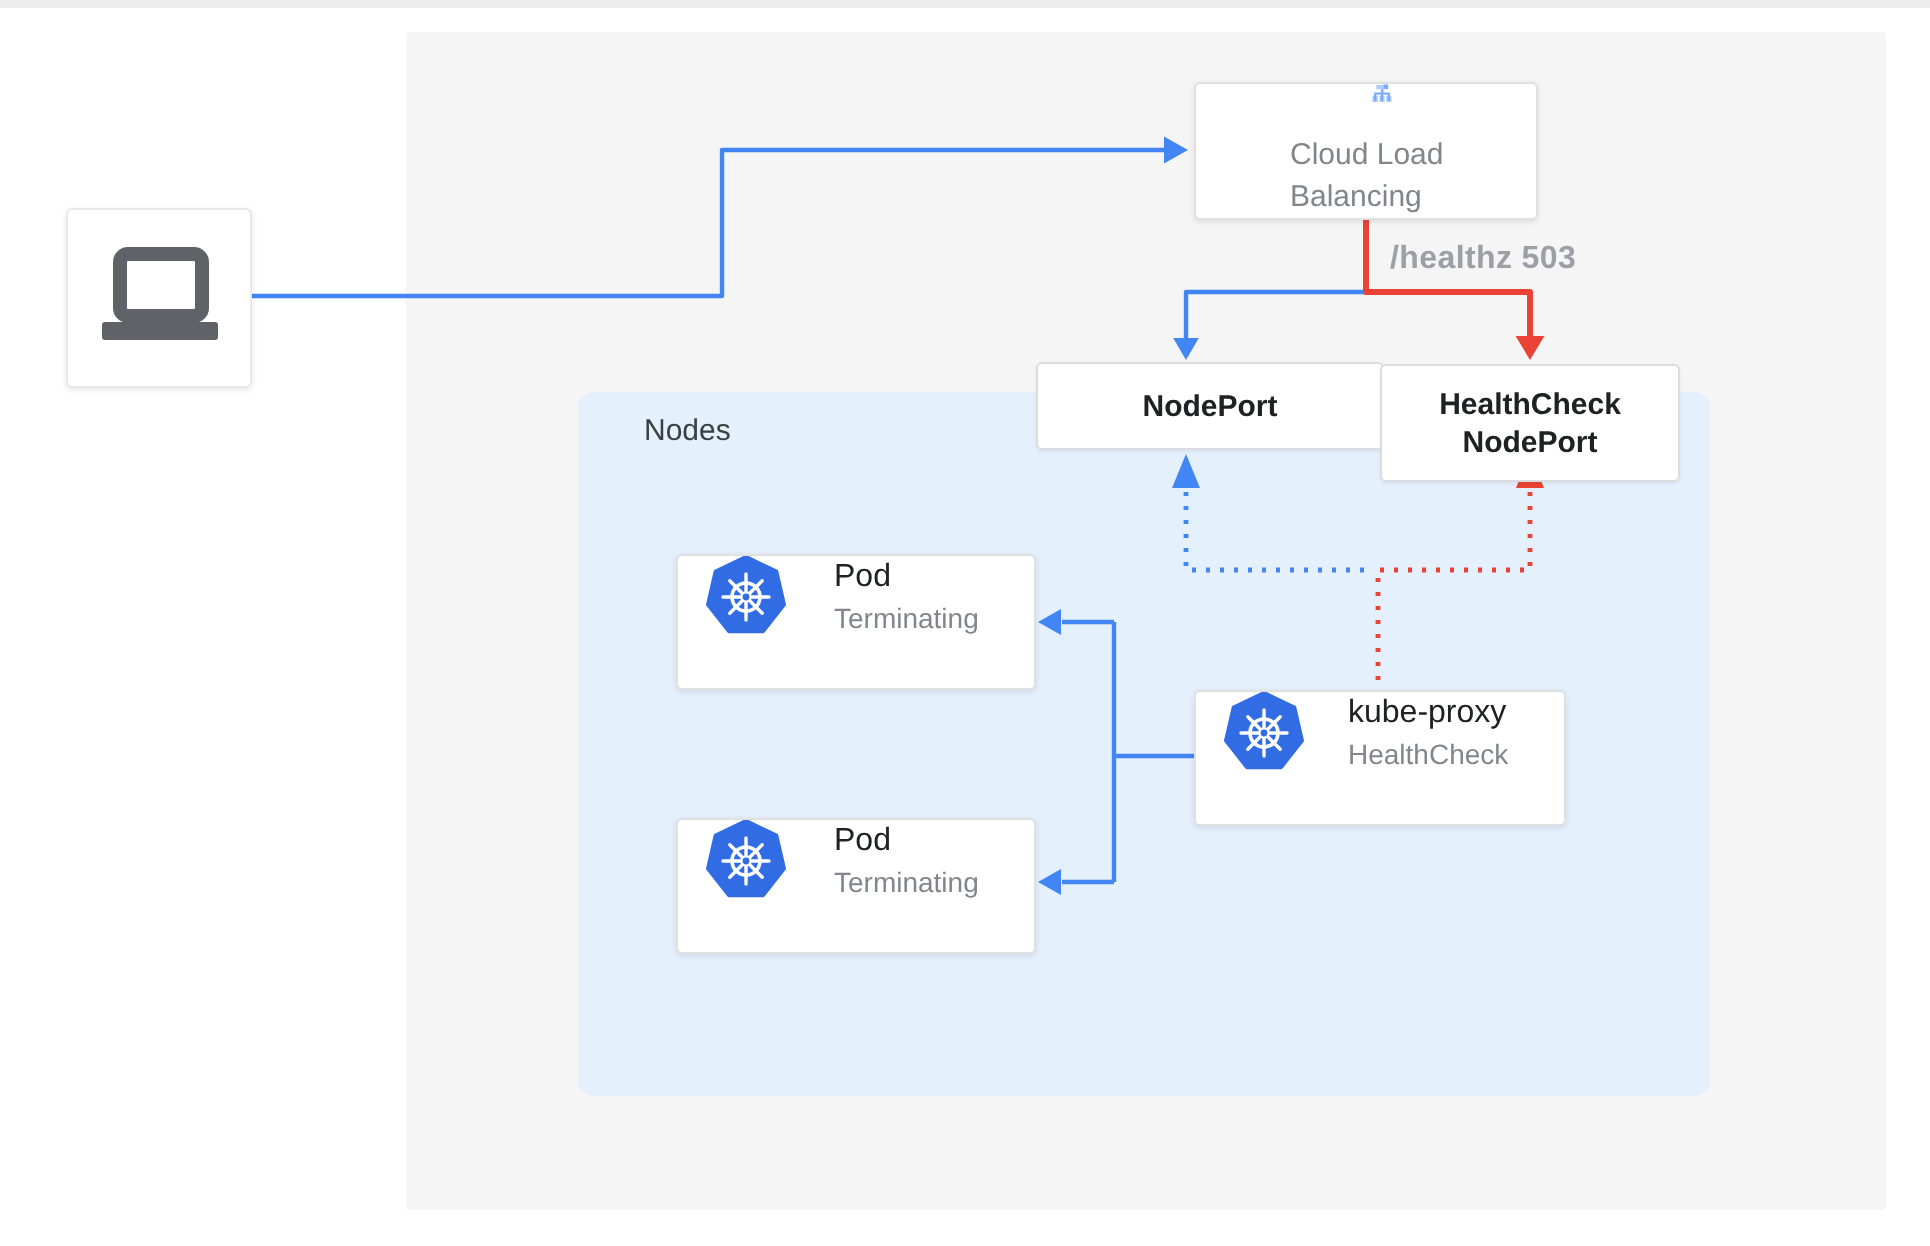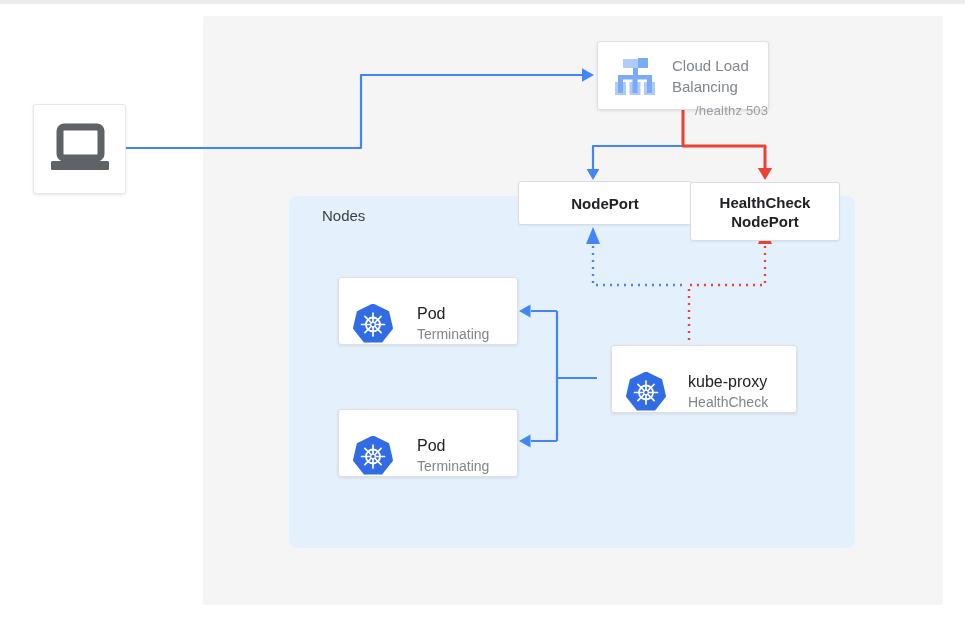--- a/index.html
+++ b/index.html
@@ -27,37 +27,37 @@
   .ah-blue{fill:var(--blue);stroke:none;}
   .ah-red{fill:var(--red);stroke:none;}
   .card{
     position:absolute;background:#ffffff;border:1px solid var(--card-border);
     border-radius:3px;box-sizing:border-box;
     box-shadow:0 1px 3px rgba(0,0,0,0.10);
   }
   .card-client{left:33px;top:104px;width:93px;height:90px;
     display:flex;align-items:center;justify-content:center;border-color:#E8E8E8;}
   .card-clb{left:597px;top:41px;width:172px;height:69px;
-    display:flex;align-items:center;gap:16px;padding-left:16px;}
+    display:flex;align-items:center;gap:16px;padding-left:16px;flex-direction:column;}
   .clb-label{width:92px;font-size:15px;line-height:21px;color:var(--text-gray);}
   .healthz-label{
-    position:absolute;left:695px;top:103px;font-size:13px;font-weight:normal;
+    position:absolute;left:695px;top:121px;font-size:16px;font-weight:bold;
     color:var(--healthz-gray);letter-spacing:0.2px;
   }
   .card-port{
     display:flex;align-items:center;justify-content:center;text-align:center;
     font-weight:bold;font-size:15px;color:var(--text-dark);
     border-color:#DADCE0;box-shadow:0 1px 2px rgba(0,0,0,0.06);
   }
   .card-nodeport{left:518px;top:181px;width:174px;height:44px;}
   .card-hc{left:690px;top:182px;width:150px;height:59px;line-height:19px;padding:2px;}
-  .card-workload{display:flex;align-items:flex-end;gap:24px;padding-left:14px;}
+  .card-workload{display:flex;align-items:flex-start;gap:24px;padding-left:14px;}
   .card-pod1{left:338px;top:277px;width:180px;height:68px;}
   .card-pod2{left:338px;top:409px;width:180px;height:68px;}
-  .card-kp{left:611px;top:345px;width:186px;height:68px;gap:22px;}
+  .card-kp{left:597px;top:345px;width:186px;height:68px;gap:22px;}
   .wl-text .wl-title{font-size:16px;color:var(--text-dark);line-height:21px;}
   .wl-text .wl-sub{font-size:14px;color:var(--text-gray);line-height:20px;}
 </style>
 </head>
 <body>
 
 <div class="stage">
 
   <div class="top-strip"></div>
 

